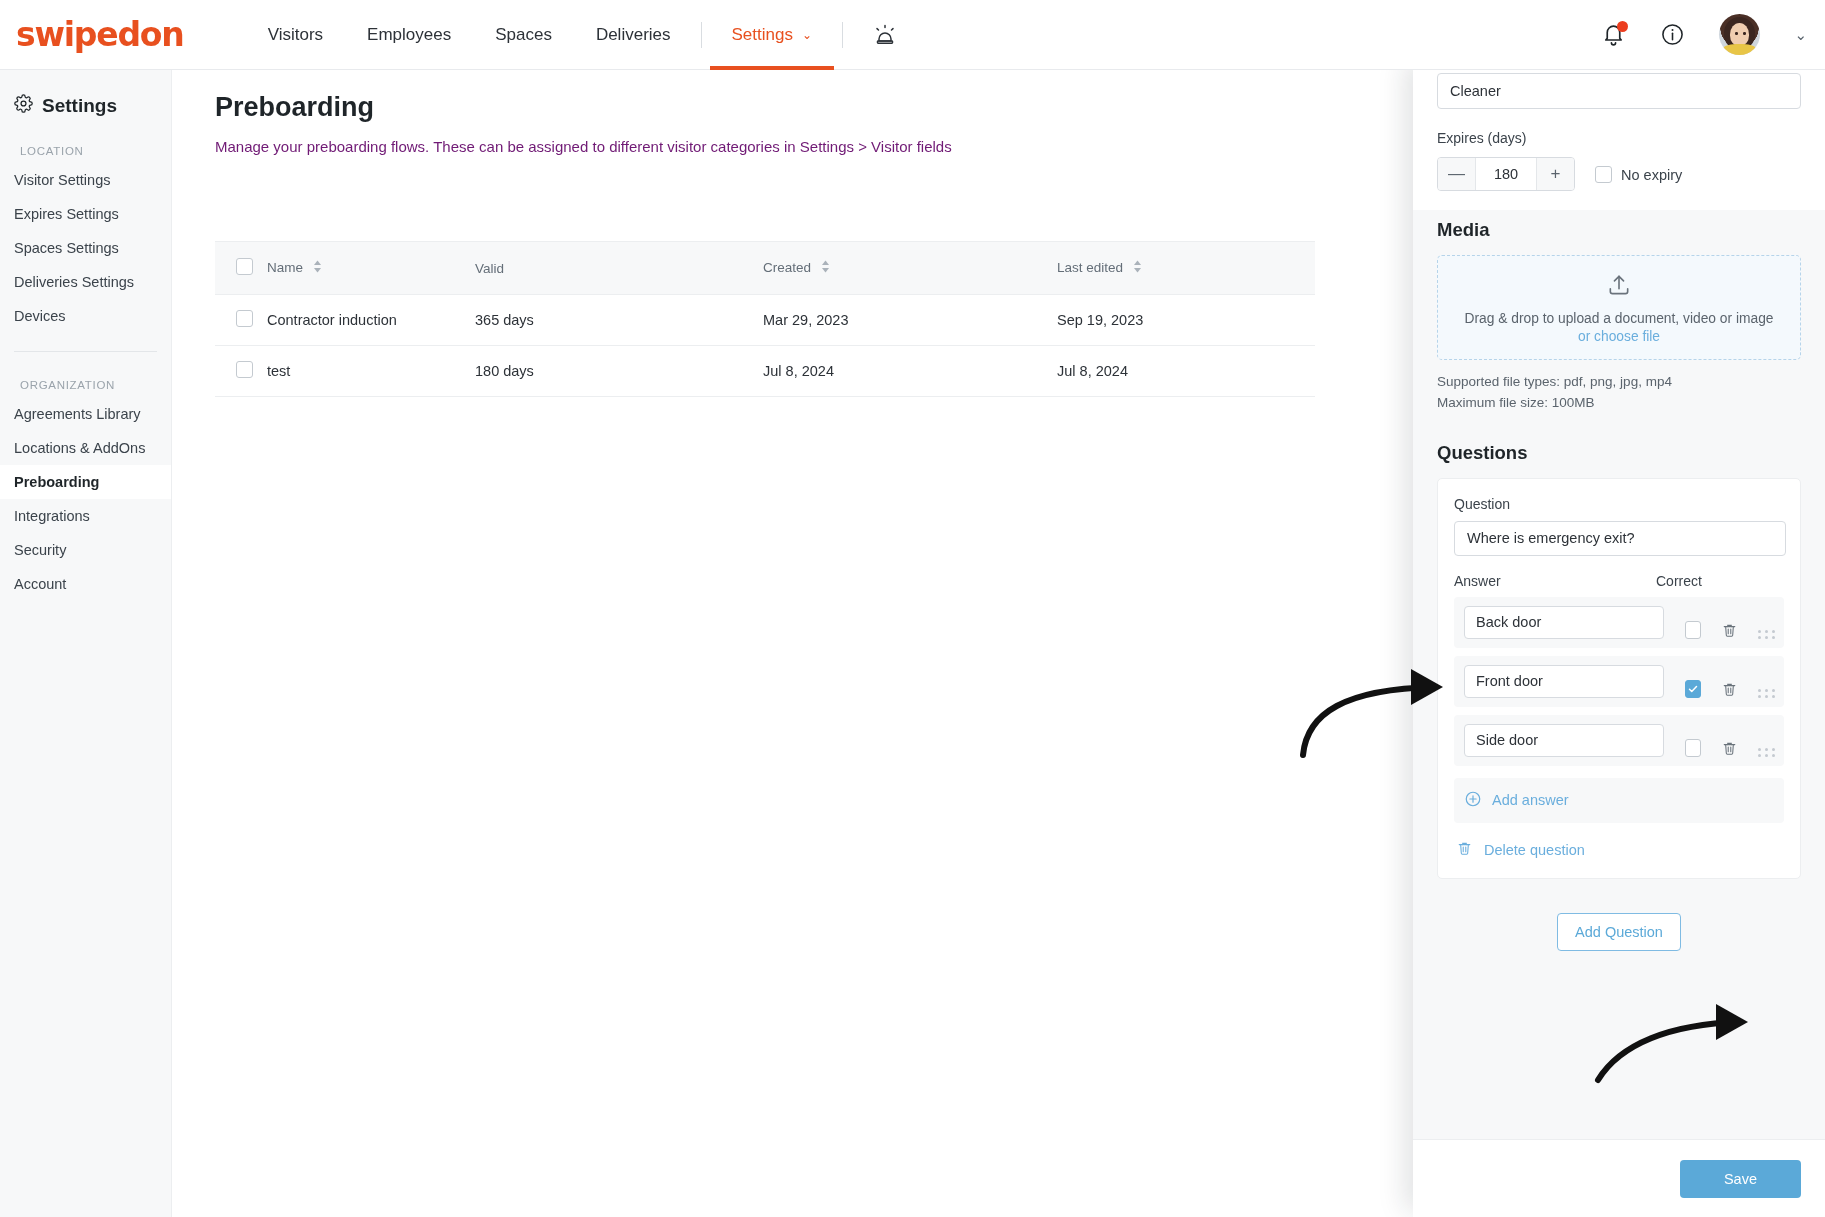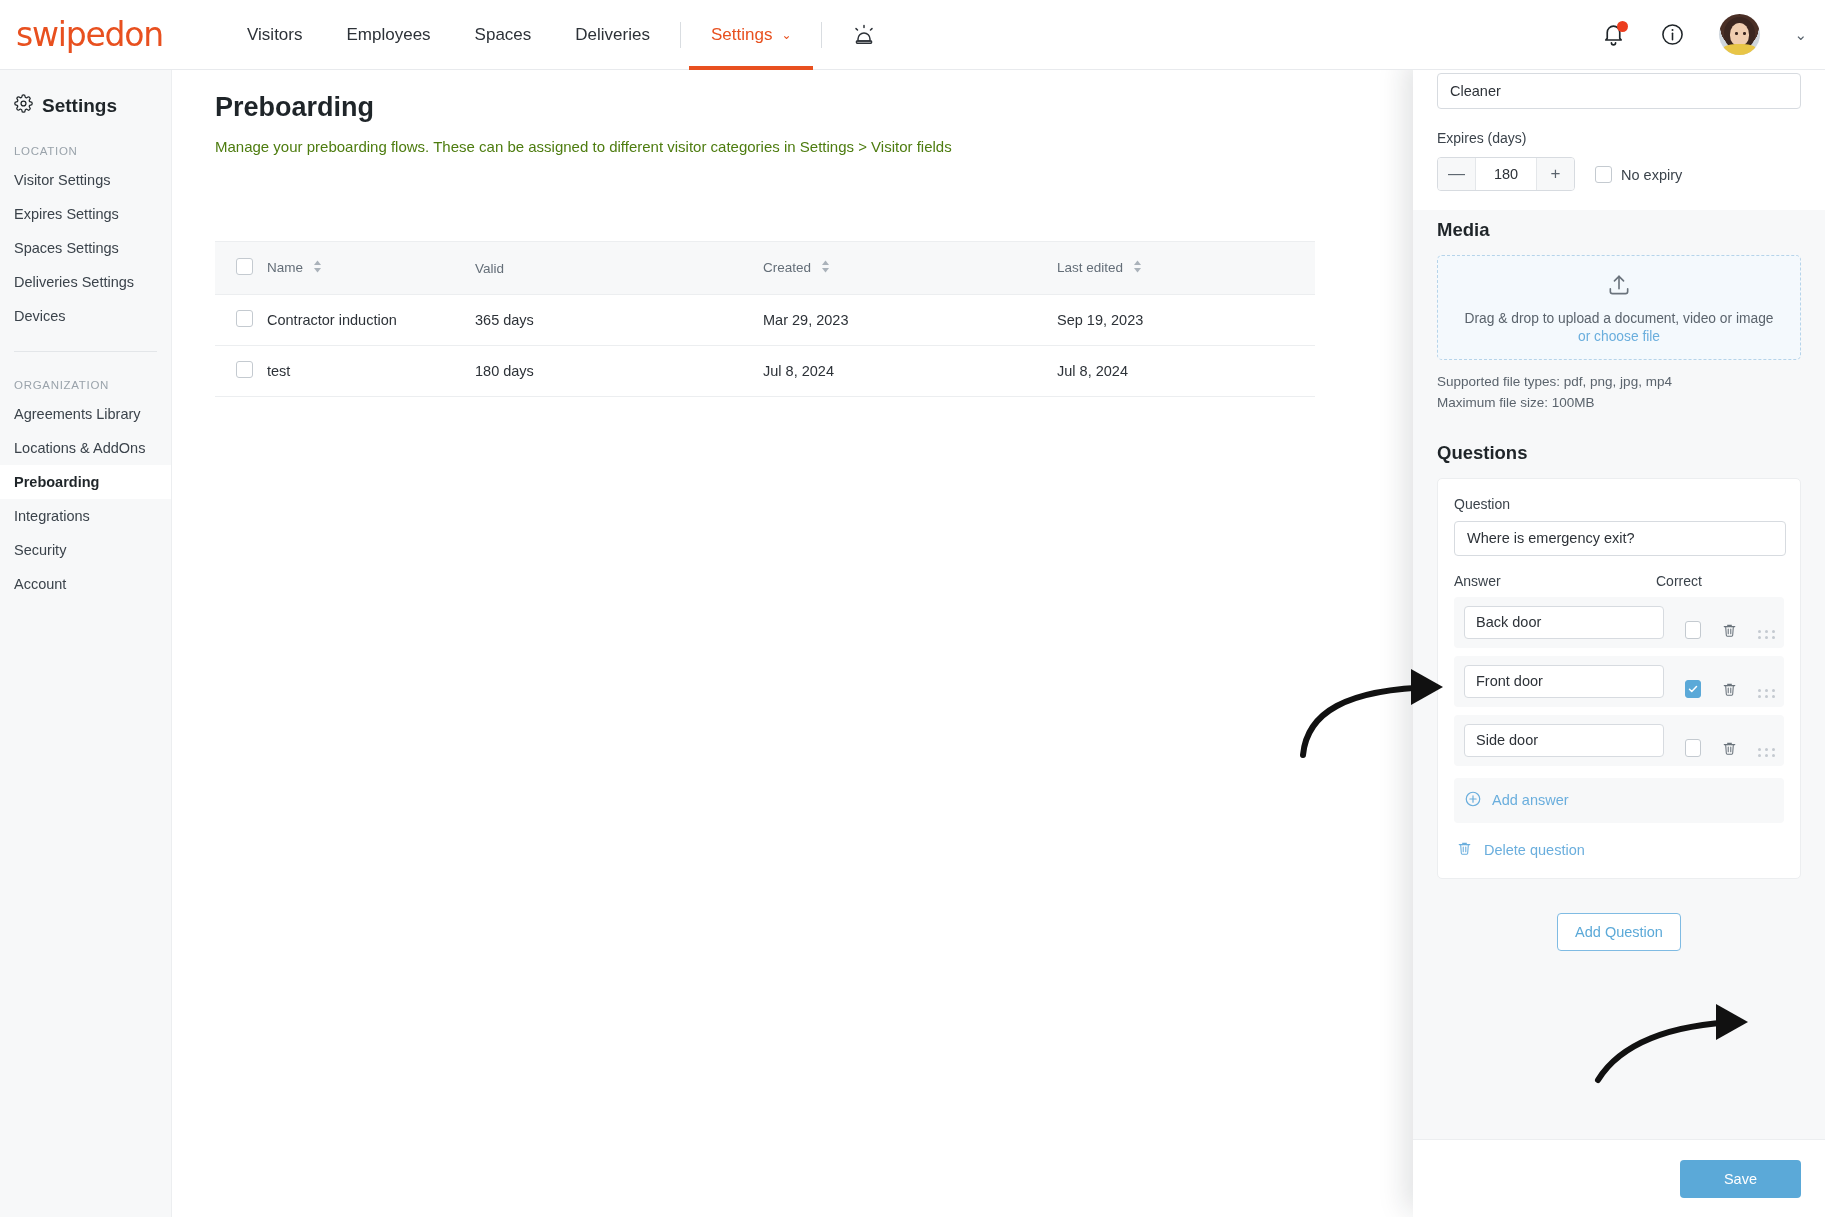--- a/index.html
+++ b/index.html
@@ -17,21 +17,21 @@
     position: absolute; top: 0; left: 0;
     width: 1825px; height: 70px;
     background: #ffffff;
     border-bottom: 1px solid #e8eaed;
     display: flex; align-items: center;
     z-index: 30;
   }
   .brand {
     margin-left: 16px;
     font-size: 33px;
-    font-weight: 400;
+    font-weight: 700;
     letter-spacing: -1.2px;
     color: #e8501f;
     font-family: "DejaVu Sans", sans-serif;
   }
   .nav-items { display: flex; align-items: center; margin-left: 62px; height: 70px; }
   .nav-item {
     font-size: 17px; color: #2d3238;
     padding: 0 22px; height: 70px;
     display: flex; align-items: center;
     cursor: pointer; position: relative;
@@ -68,41 +68,41 @@
     width: 172px; height: 1147px;
     background: #f7f8f9;
     border-right: 1px solid #eceef0;
   }
   .sb-title {
     display: flex; align-items: center; gap: 9px;
     padding: 24px 0 0 14px;
     font-size: 19px; font-weight: 700; color: #1f2529;
   }
   .sb-group {
-    margin-top: 27px; padding-left: 14px;
+    margin-top: 27px; padding-left: 20px;
     font-size: 11.5px; letter-spacing: 0.7px;
     color: #9aa3ab; font-weight: 400;
   }
   .sb-item {
     padding: 9px 0 9px 14px;
     font-size: 14.5px; color: #3b434b;
     cursor: pointer;
   }
   .sb-item.active { font-weight: 700; color: #1f2529; background: #ffffff; }
   .sb-divider { height:1px; background:#e3e6e9; margin: 18px 14px 0 14px; }
 
   
   .main {
     position: absolute; top: 70px; left: 172px;
     width: 1653px; height: 1147px;
     background: #ffffff;
     overflow: hidden;
   }
   .page-title { margin: 22px 0 0 43px; font-size: 27px; font-weight: 700; color: #1f2529; }
-  .page-sub { margin: 15px 0 0 43px; font-size: 15px; color: #4d7c0f; }
+  .page-sub { margin: 15px 0 0 43px; font-size: 15px; color: #701a75; }
 
   .table-wrap { margin: 86px 0 0 43px; width: 1100px; }
   table { border-collapse: collapse; width: 100%; }
   thead tr { background: #f7f8f9; }
   th {
     text-align: left; font-size: 13.5px; font-weight: 400; color: #646e78;
     padding: 16px 0; border-top: 1px solid #eceef0; border-bottom: 1px solid #eceef0;
   }
   td {
     font-size: 14.5px; color: #2d3238; padding: 15px 0;

